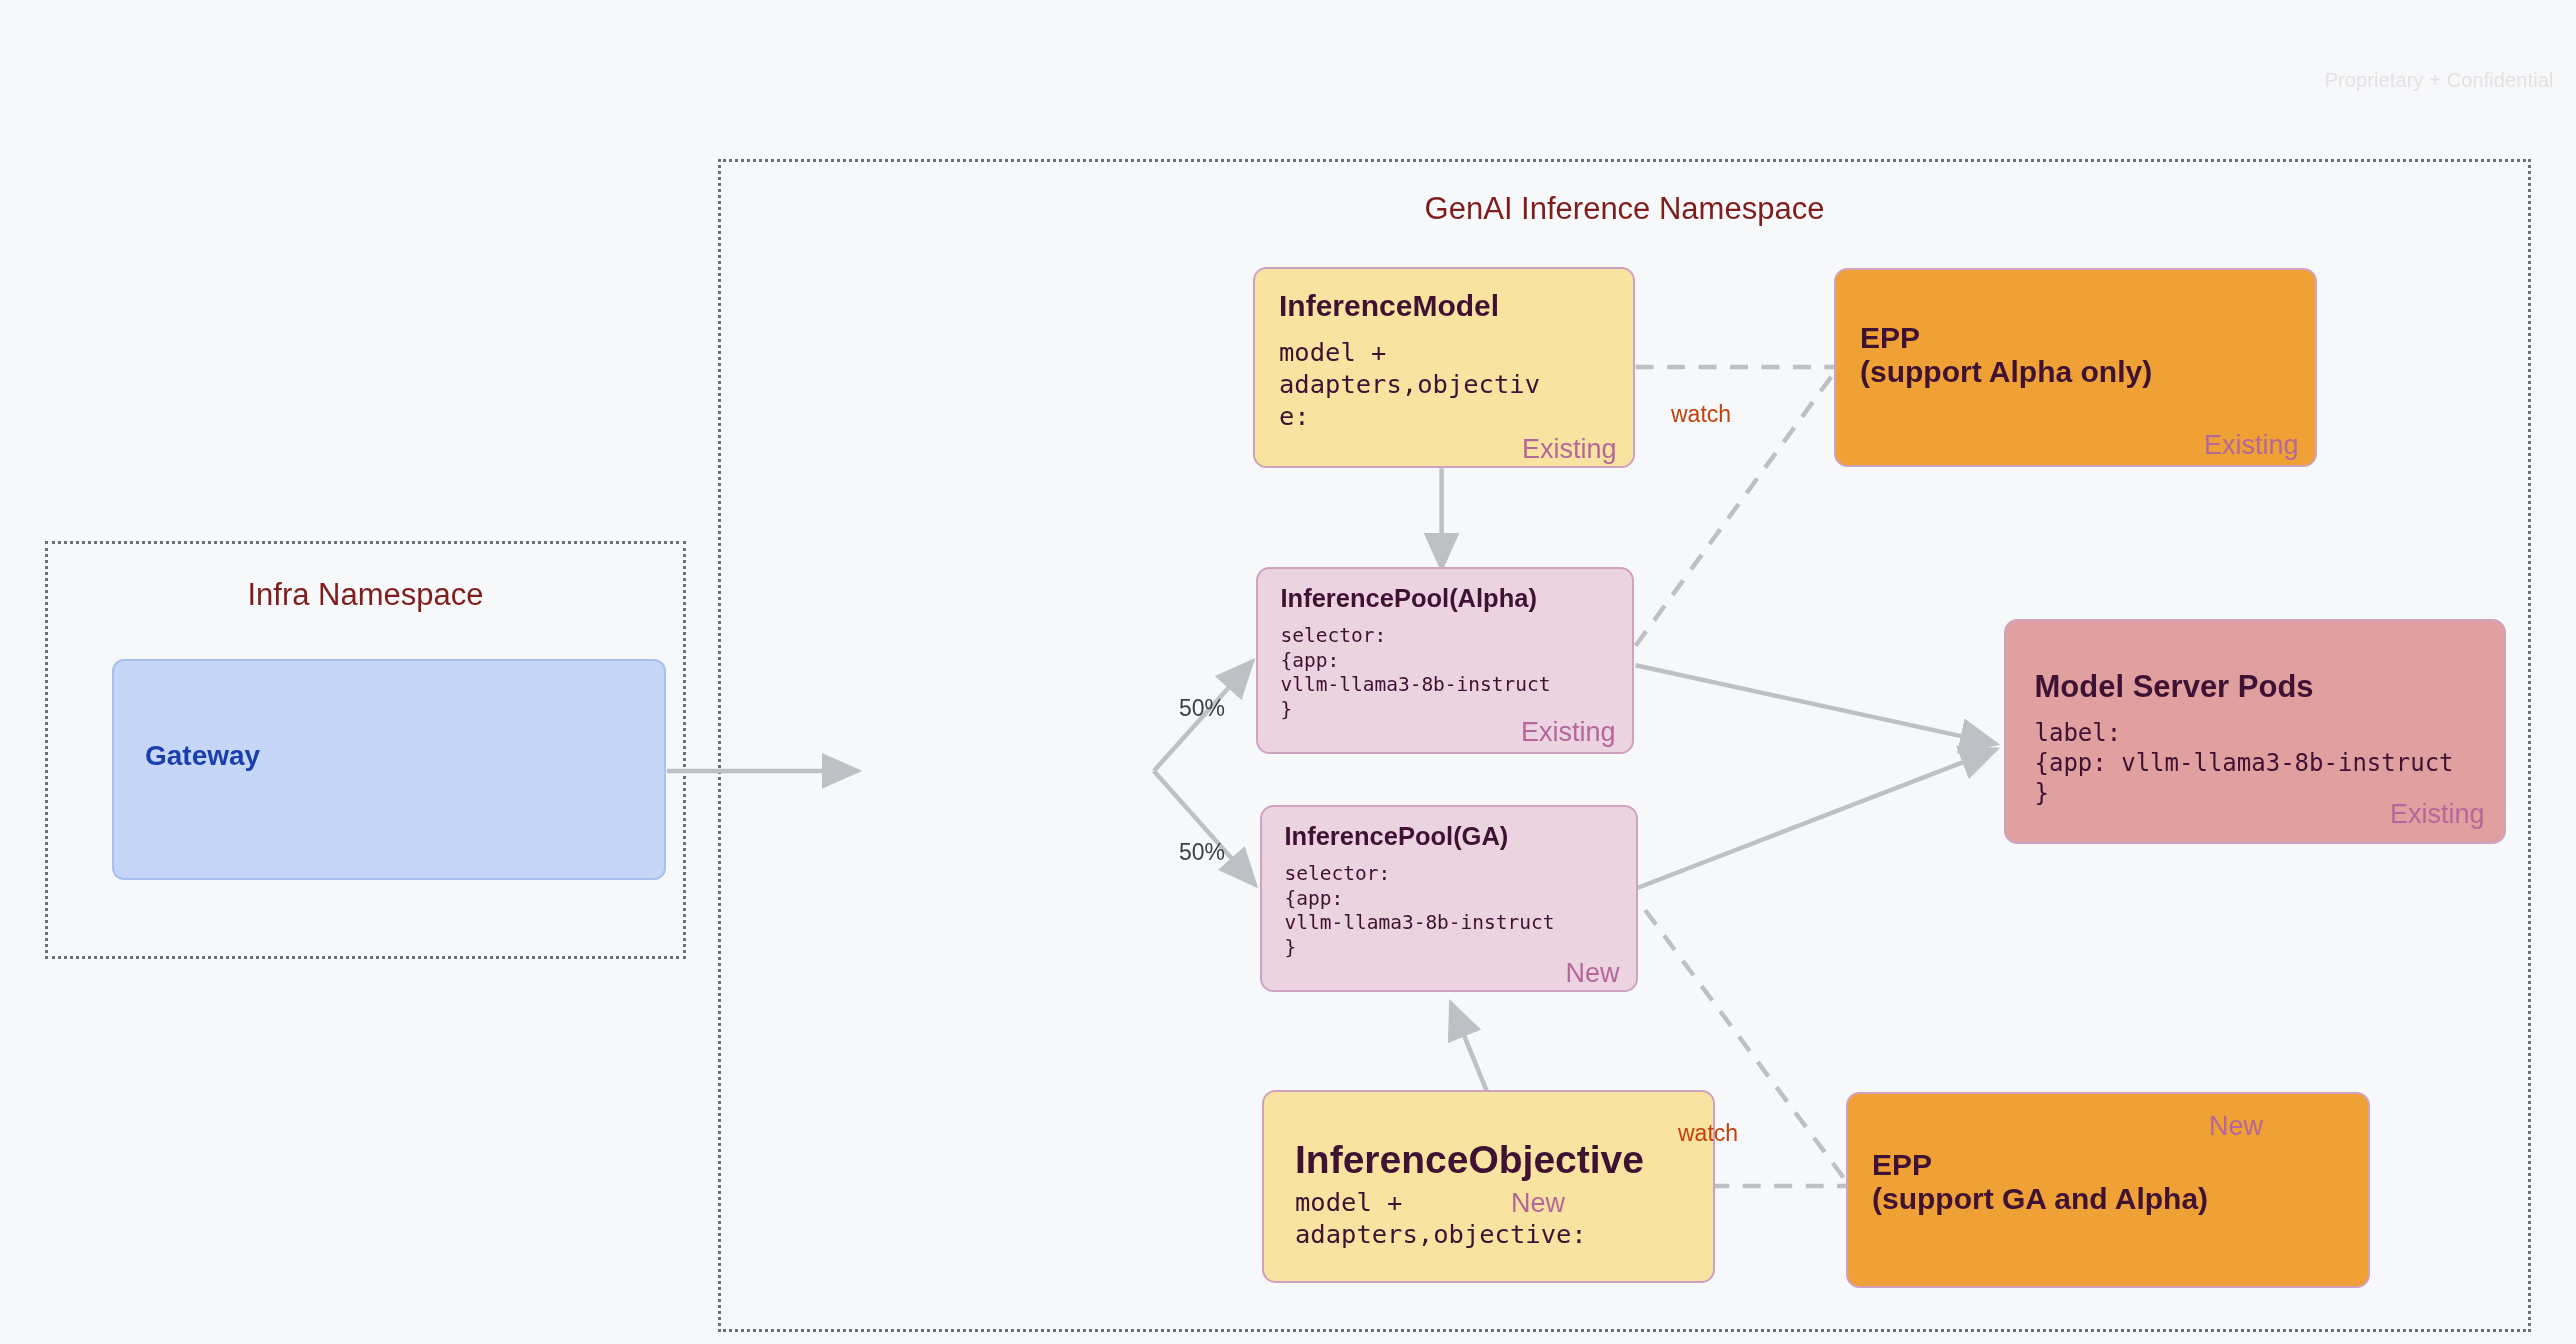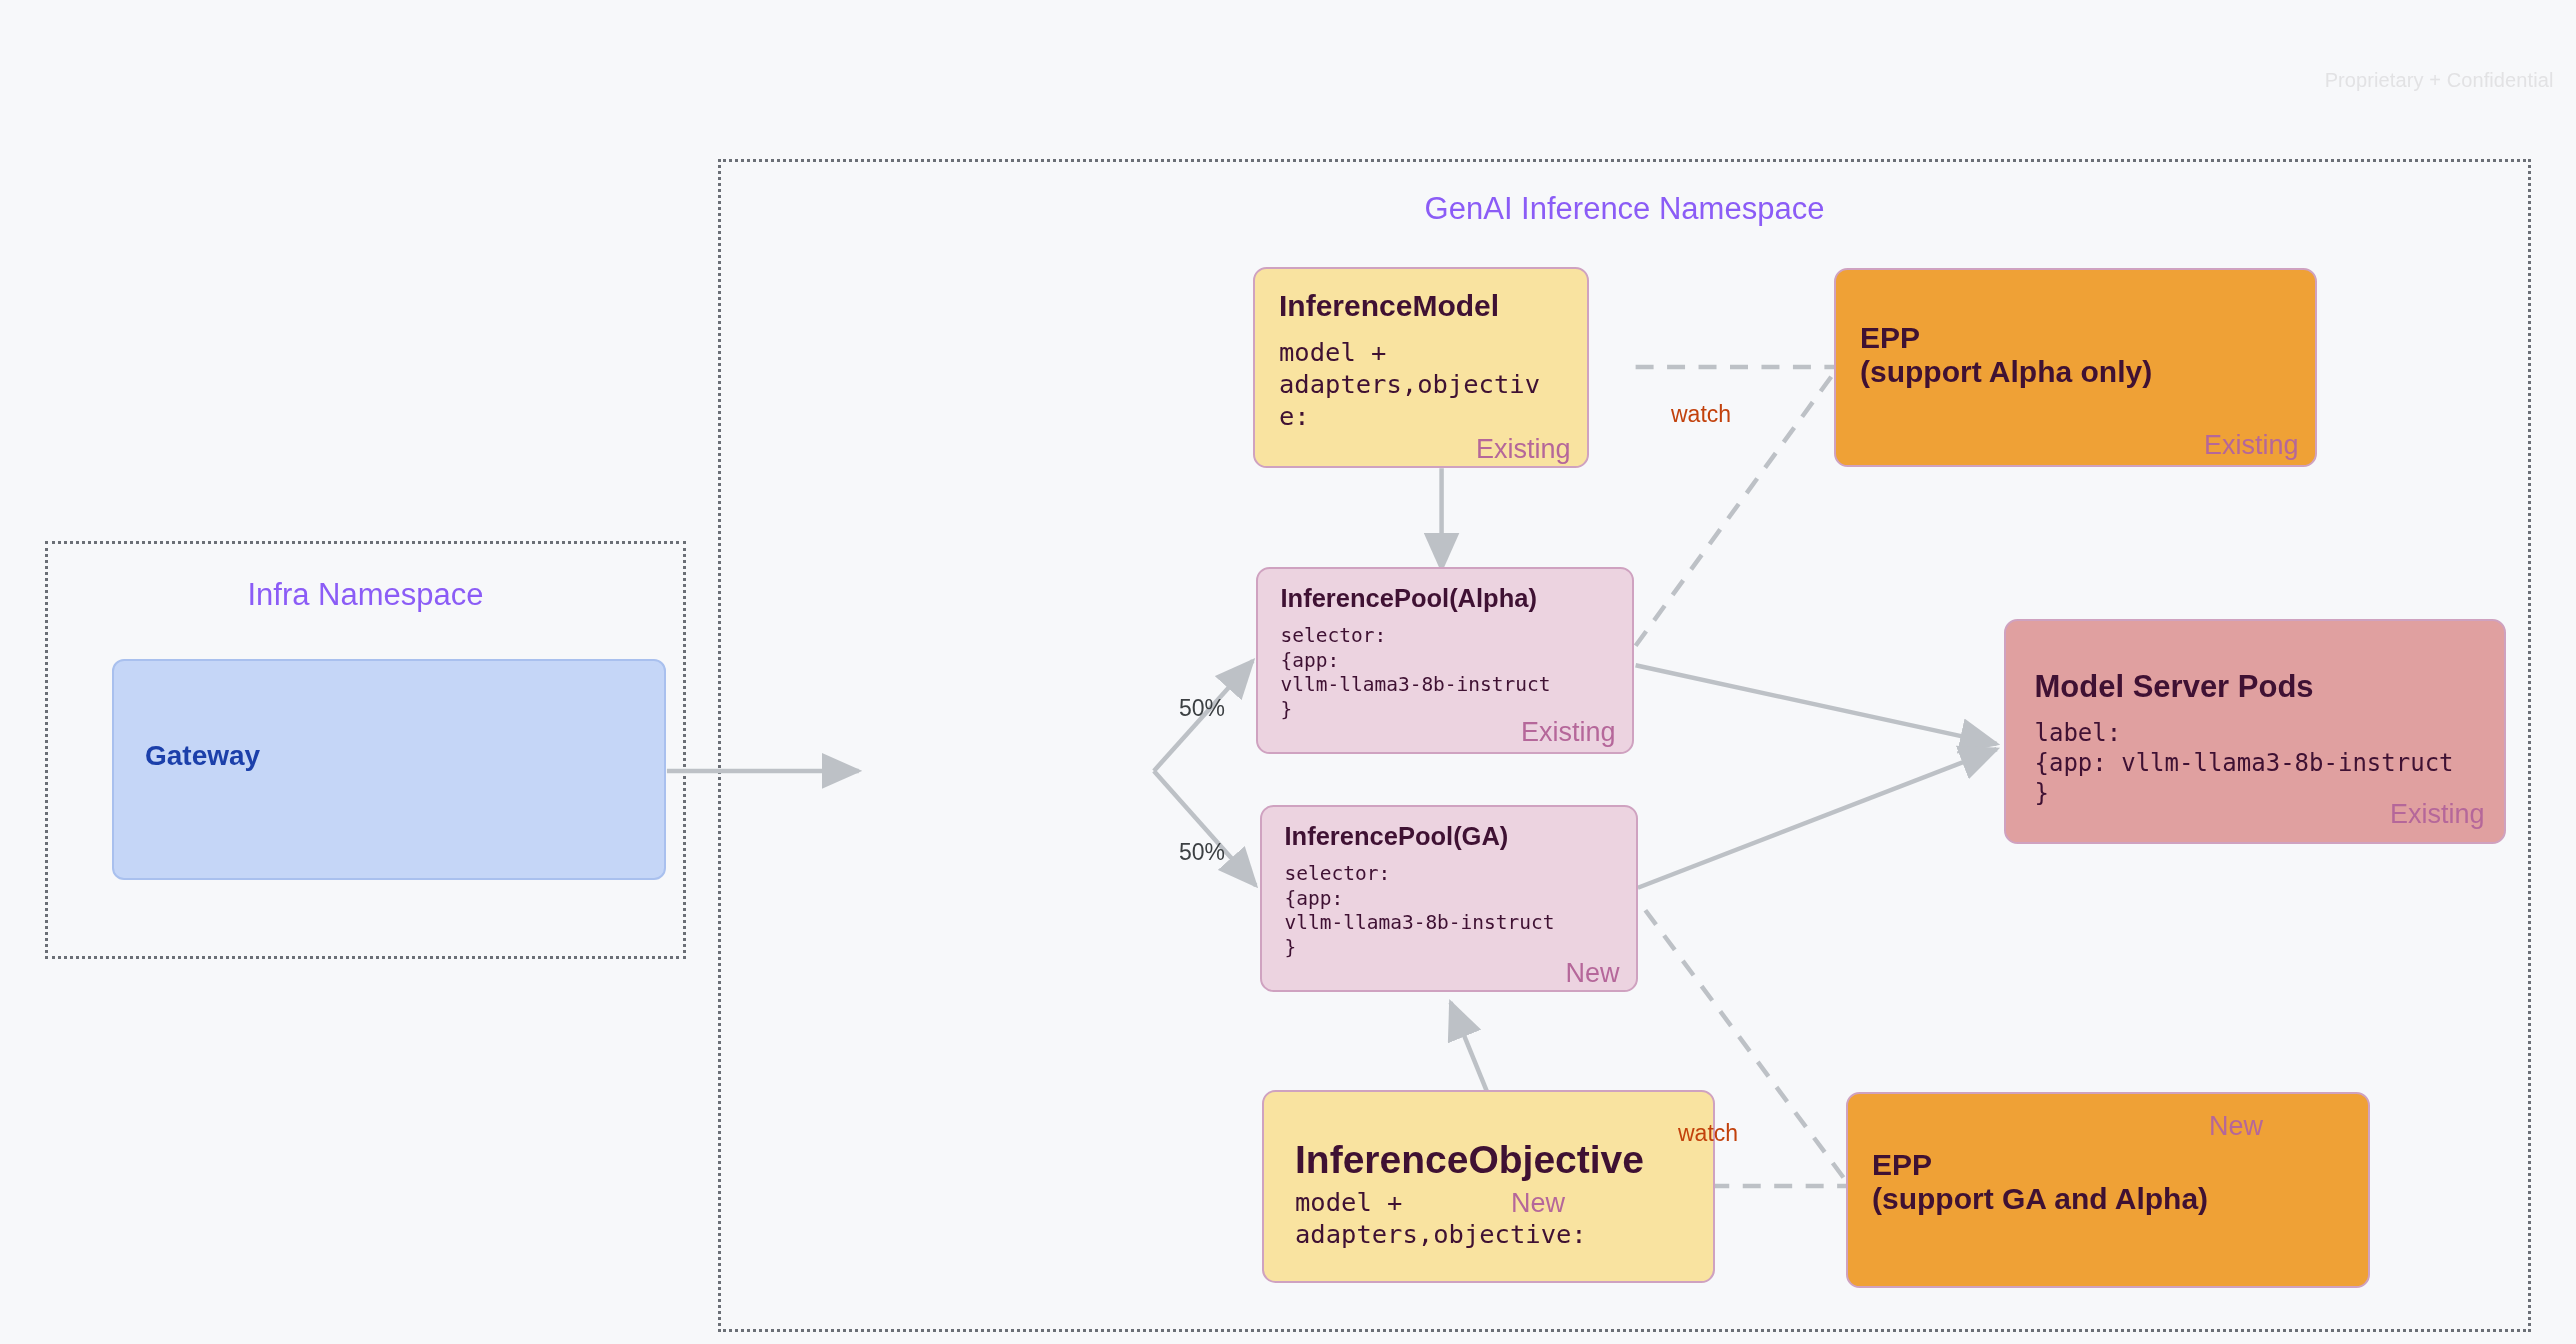--- a/index.html
+++ b/index.html
@@ -31,21 +31,21 @@
   .namespace {
     border: 3px dotted #6b6f76;
     box-sizing: border-box;
     background: transparent;
   }
   .ns-title {
     position: absolute;
     width: 100%;
     text-align: center;
     font-size: 31px;
-    color: #8b5cf6;
+    color: #7f1d1d;
     font-weight: 400;
     white-space: nowrap;
   }
 
   
   .node {
     box-sizing: border-box;
     border-radius: 13.5px;
     border: 2.2px solid #cfa2c0;
     padding: 0;
@@ -148,21 +148,21 @@
     <line x1="2200" y1="1583" x2="2468" y2="1583" stroke="#bdc1c6" stroke-width="6" stroke-dasharray="24 18"></line>
 
     <line x1="2196" y1="1215" x2="2468" y2="1582" stroke="#bdc1c6" stroke-width="6" stroke-dasharray="24 18"></line>
   </svg>
 
   <div class="abs node n-gateway" style="left:112px; top:659px; width:554px; height:221px;">
     <div class="abs title" style="left:31px; top:79px;">Gateway</div>
   </div>
 
 
-  <div class="abs node n-yellow" style="left:1253px; top:267px; width:336px; height:201px;">
+  <div class="abs node n-yellow" style="left:1253px; top:267px; width:382px; height:201px;">
     <div class="abs title" style="left:24px; top:19.5px; font-size:30px;">InferenceModel</div>
     <div class="abs mono" style="left:24px; top:67px; font-size:25.5px;">model +
 adapters,objectiv
 e:</div>
     <div class="abs tag" style="right:16.5px; bottom:1.5px; font-size:27px;">Existing</div>
   </div>
 
   <div class="abs node n-orange" style="left:1834px; top:268px; width:483px; height:199px;">
     <div class="abs title" style="left:24px; top:51px; font-size:30px; white-space:pre-line;">EPP
 (support Alpha only)</div>

